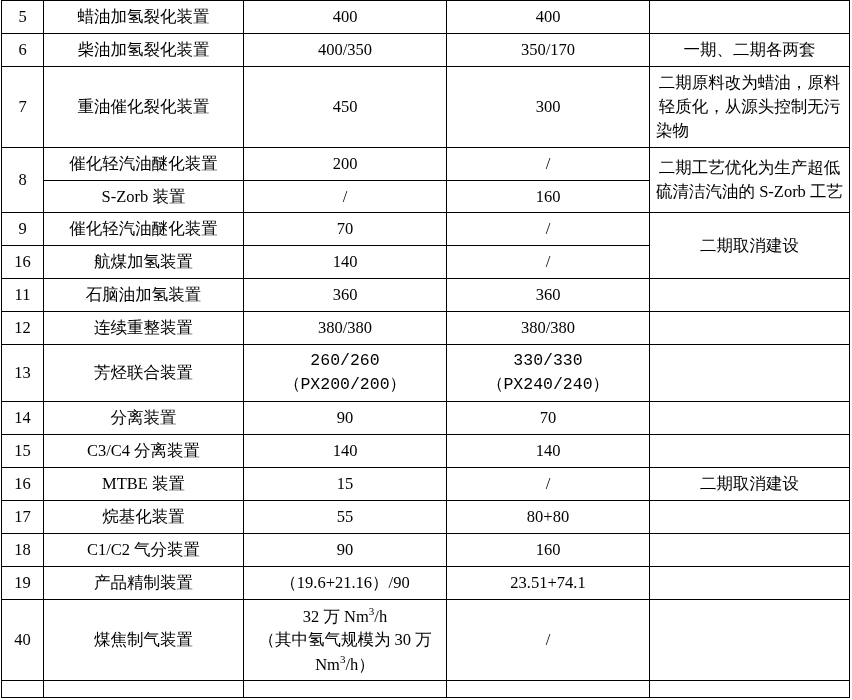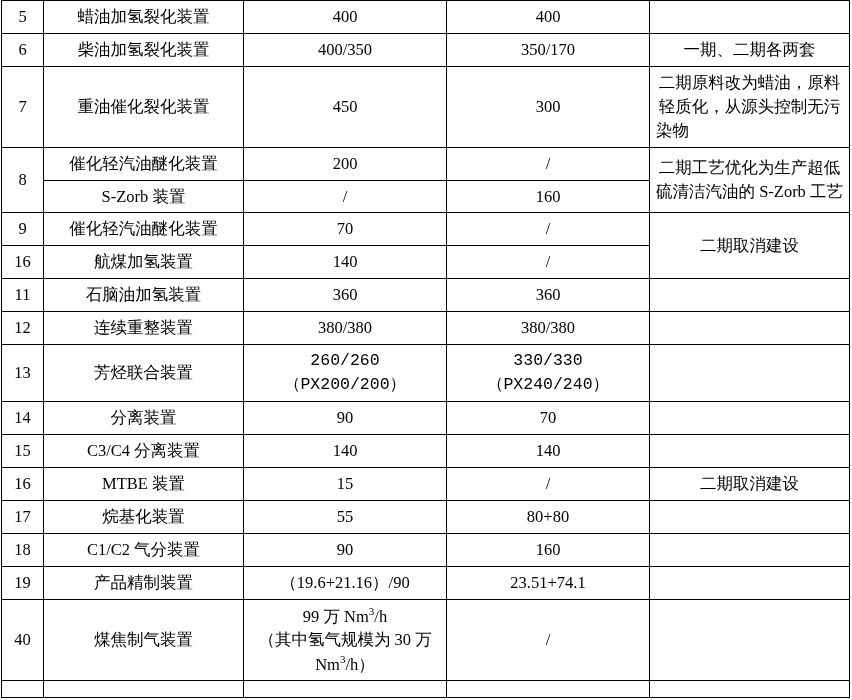--- a/index.html
+++ b/index.html
@@ -200,21 +200,21 @@
         <td class="col-name">产品精制装置</td>
         <td class="col-a">（19.6+21.16）/90</td>
         <td class="col-b">23.51+74.1</td>
         <td class="col-note note-center"></td>
       </tr>
 
       <tr>
         <td class="col-idx">40</td>
         <td class="col-name">煤焦制气装置</td>
         <td class="col-a">
-          <span>99 万 Nm</span><span class="sup">3</span><span>/h</span><br>
+          <span>32 万 Nm</span><span class="sup">3</span><span>/h</span><br>
           <span>（其中氢气规模为 30 万</span><br>
           <span>Nm</span><span class="sup">3</span><span>/h）</span>
         </td>
         <td class="col-b">/</td>
         <td class="col-note note-center"></td>
       </tr>
 
       <tr class="cut-row">
         <td class="col-idx"></td>
         <td class="col-name"></td>

